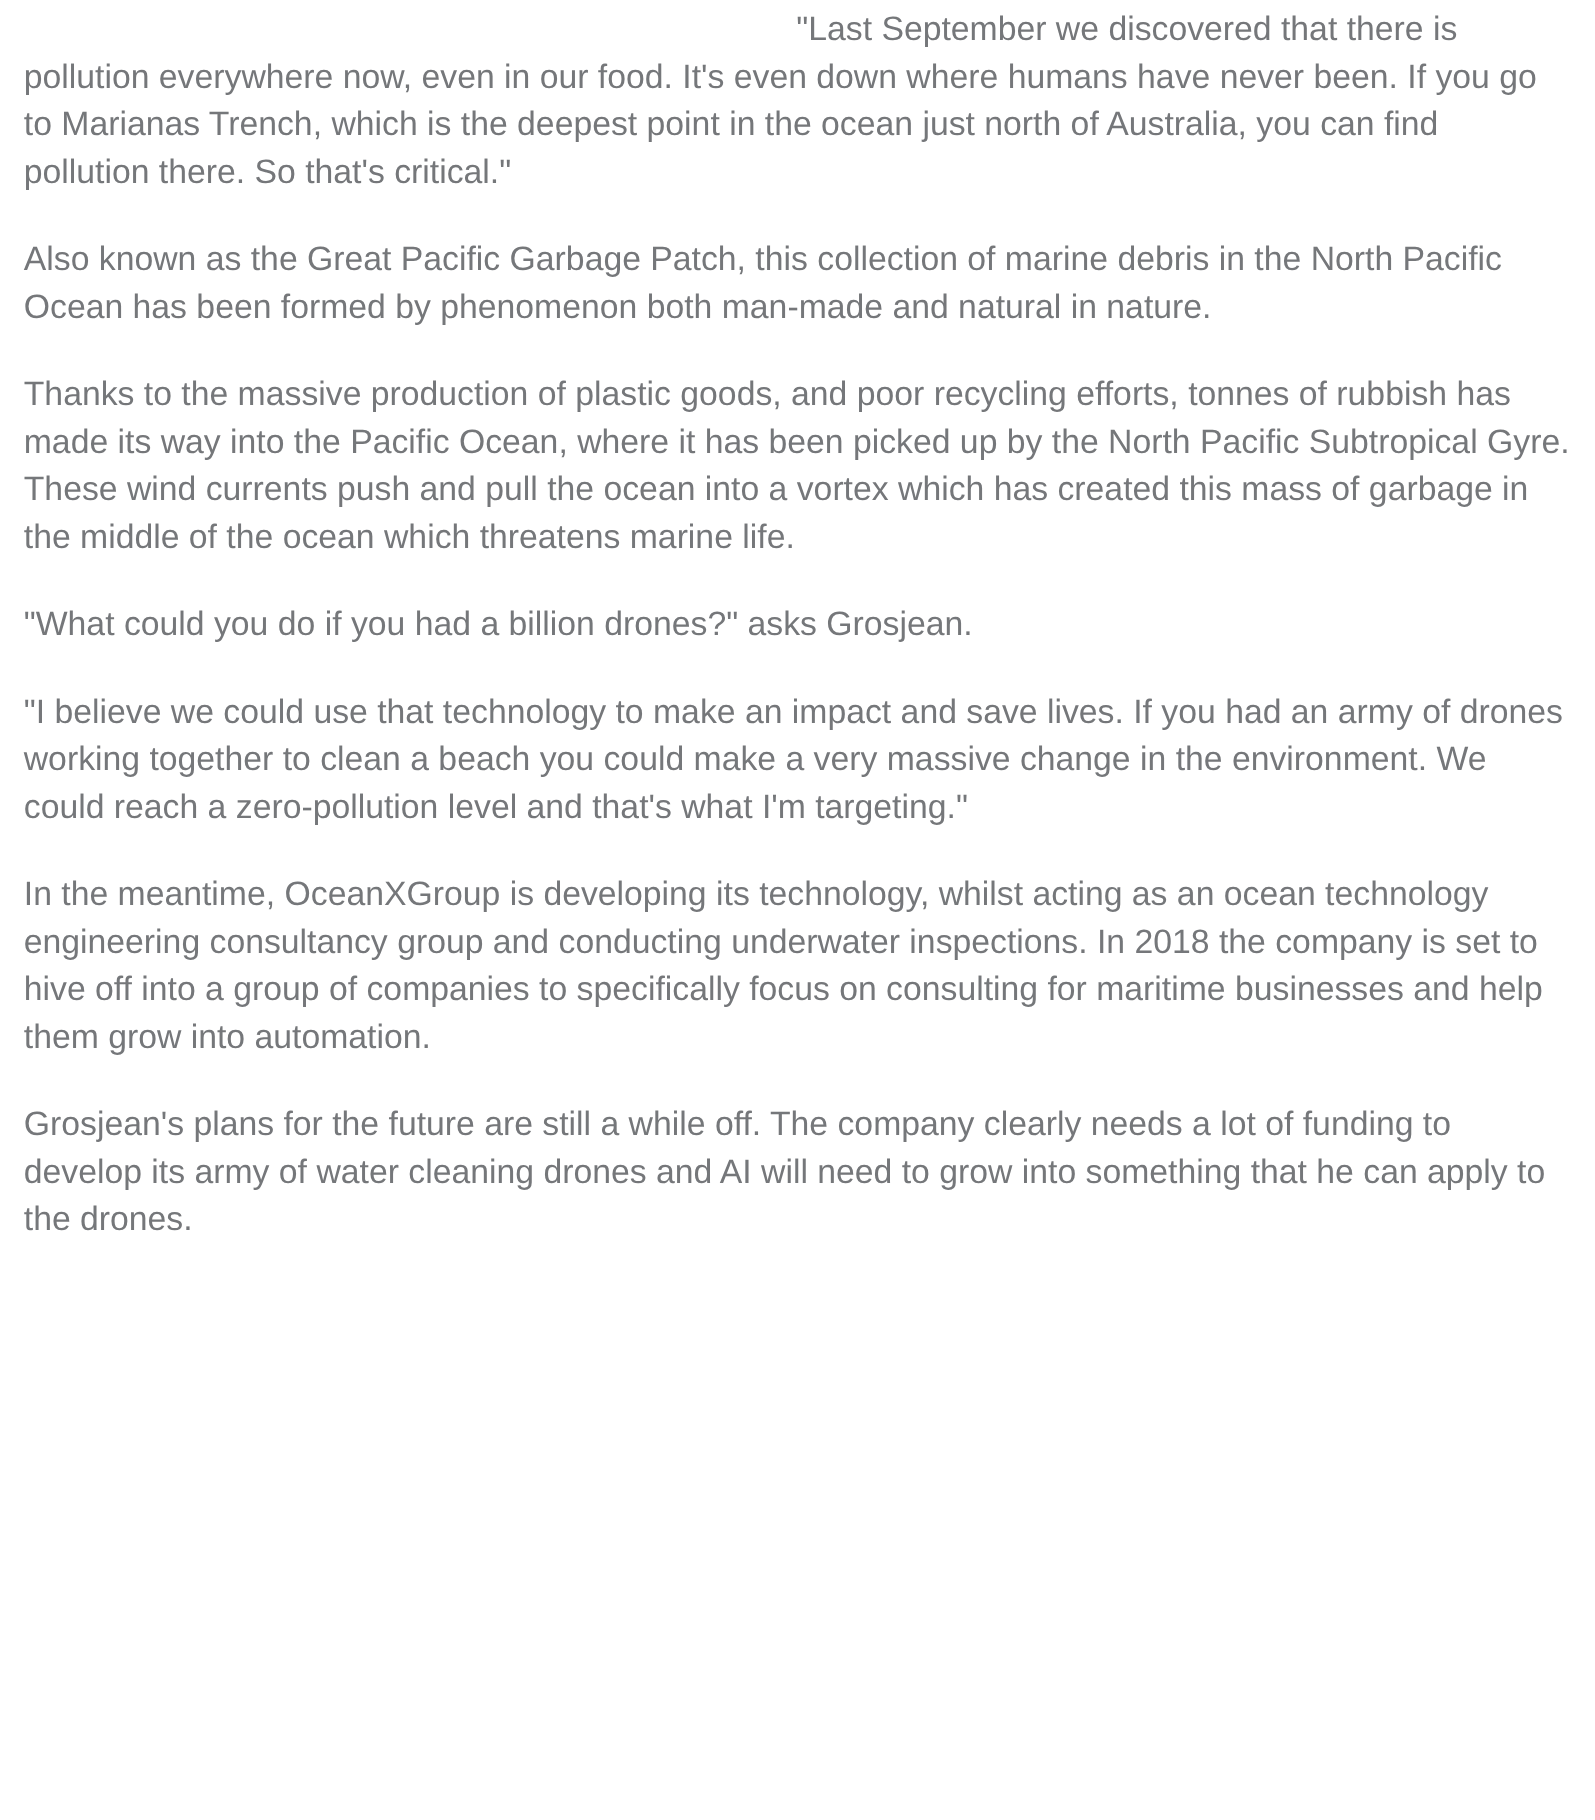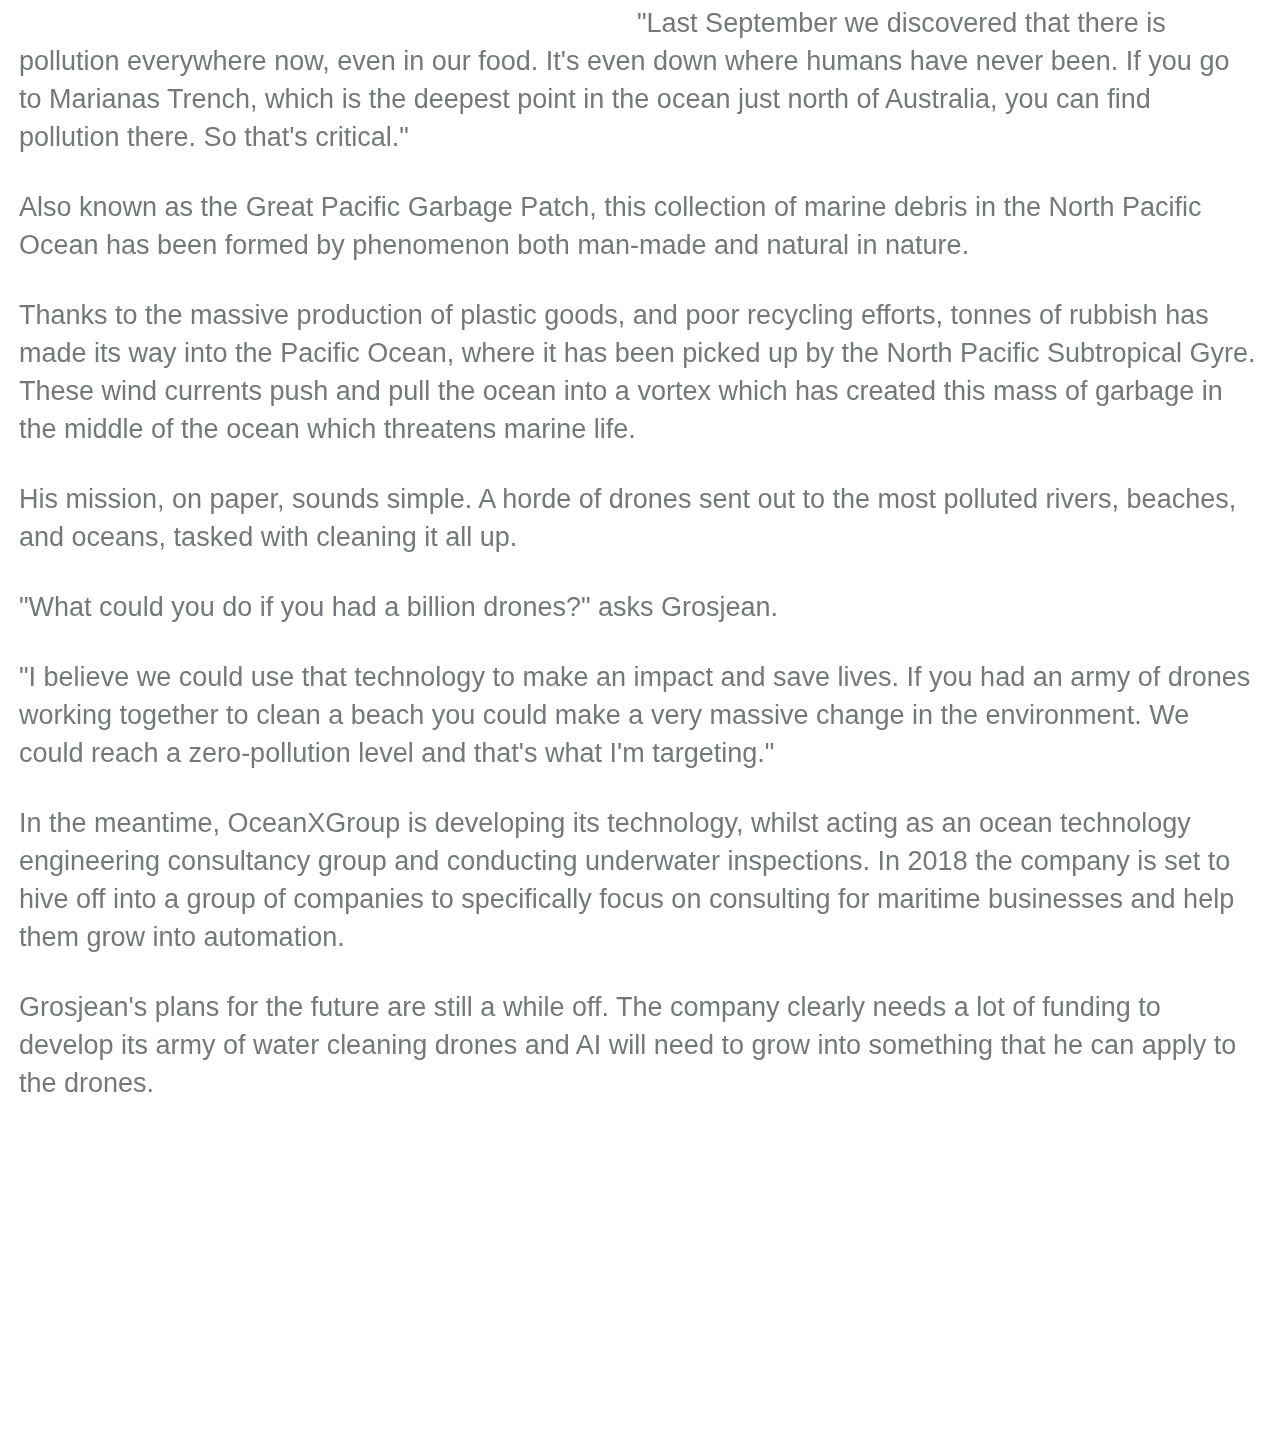--- a/index.html
+++ b/index.html
@@ -31,18 +31,17 @@
     text-indent: 618px;
   }
 </style>
 </head>
 <body style="background: rgb(255, 255, 255);">
 
 <main class="article">
     <p class="first-line-indent">"Last September we discovered that there is pollution everywhere now, even in our food. It's even down where humans have never been. If you go to Marianas Trench, which is the deepest point in the ocean just north of Australia, you can find pollution there. So that's critical."</p>
     <p>Also known as the Great Pacific Garbage Patch, this collection of marine debris in the North Pacific Ocean has been formed by phenomenon both man-made and natural in nature.</p>
     <p>Thanks to the massive production of plastic goods, and poor recycling efforts, tonnes of rubbish has made its way into the Pacific Ocean, where it has been picked up by the North Pacific Subtropical Gyre. These wind currents push and pull the ocean into a vortex which has created this mass of garbage in the middle of the ocean which threatens marine life.</p>
-    <p>His mission, on paper, sounds simple. A horde of drones sent out to the most polluted rivers, beaches, and oceans, tasked with cleaning it all up.</p>
     <p>"What could you do if you had a billion drones?" asks Grosjean.</p>
     <p>"I believe we could use that technology to make an impact and save lives. If you had an army of drones working together to clean a beach you could make a very massive change in the environment. We could reach a zero-pollution level and that's what I'm targeting."</p>
     <p>In the meantime, OceanXGroup is developing its technology, whilst acting as an ocean technology engineering consultancy group and conducting underwater inspections. In 2018 the company is set to hive off into a group of companies to specifically focus on consulting for maritime businesses and help them grow into automation.</p>
     <p>Grosjean's plans for the future are still a while off. The company clearly needs a lot of funding to develop its army of water cleaning drones and AI will need to grow into something that he can apply to the drones.</p>
   </main>
 
 </body></html>

